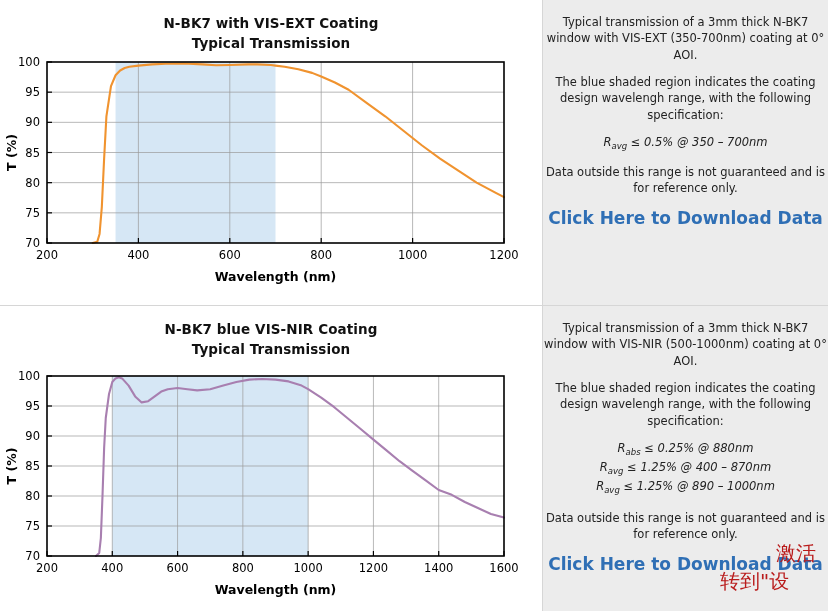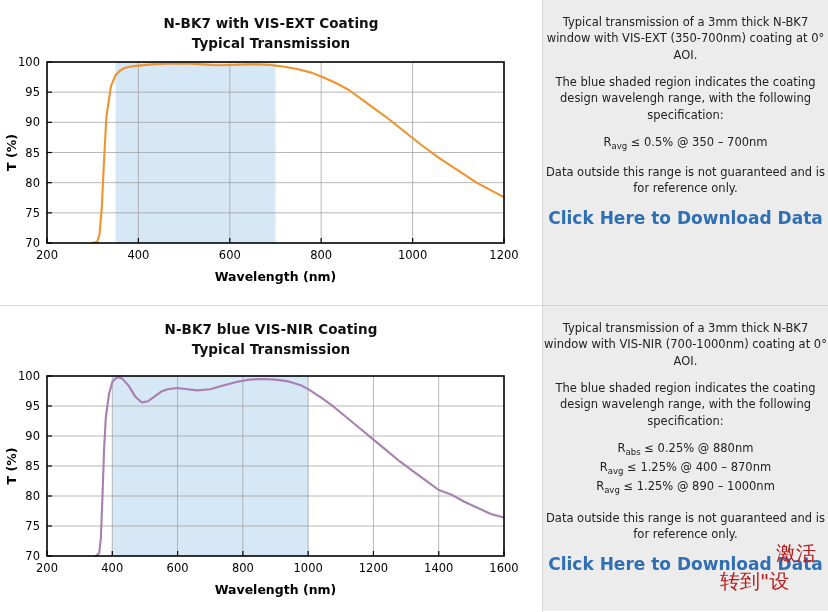--- a/index.html
+++ b/index.html
@@ -53,21 +53,21 @@
   }
   svg.plot { display: block; }
 
   .side-text {
     font-size: 11.5px;
     color: #222;
     text-align: center;
     line-height: 1.42;
     margin: 0 0 11px 0;
   }
-  .spec-line { font-size: 11.5px; color:#222; text-align:center; line-height:1.5; }
+  .spec-line { font-size: 11.5px; color:#222; text-align:center; line-height:1.5;font-style:italic; }
   .dl-link {
     display: block;
     text-align: center;
     font-size: 17px;
     color: #2f6fb5;
     text-decoration: none;
     margin-top: 4px;
     font-weight: bold;
   }
   sub { font-size: 8.5px; }
@@ -201,21 +201,21 @@
             <line x1="438.71428571428567" x2="438.71428571428567" y1="250" y2="245" stroke="#000" stroke-width="1.2"></line>
             <text x="438.71428571428567" y="266" text-anchor="middle" font-family="DejaVu Sans, sans-serif" font-size="11.5" fill="#000">1400</text>
             <line x1="504" x2="504" y1="250" y2="245" stroke="#000" stroke-width="1.2"></line>
             <text x="504" y="266" text-anchor="middle" font-family="DejaVu Sans, sans-serif" font-size="11.5" fill="#000">1600</text>
             <text x="275.5" y="288" text-anchor="middle" font-family="DejaVu Sans, sans-serif" font-size="12.5" font-weight="bold" fill="#000">Wavelength (nm)</text>
             <text x="16" y="160" text-anchor="middle" font-family="DejaVu Sans, sans-serif" font-size="12.5" font-weight="bold" fill="#000" transform="rotate(-90 16 160)">T (%)</text>
           </svg>
       </div>
     </div>
     <div class="side-area">
-      <p class="side-text">Typical transmission of a 3mm thick N-BK7 window with VIS-NIR (700-1000nm) coating at 0° AOI.</p>
+      <p class="side-text">Typical transmission of a 3mm thick N-BK7 window with VIS-NIR (500-1000nm) coating at 0° AOI.</p>
       <p class="side-text">The blue shaded region indicates the coating design wavelengh range, with the following specification:</p>
       <div class="spec-list" id="specs-1">
           <div class="spec-line">R<sub>abs</sub> ≤ 0.25% @ 880nm</div>
           <div class="spec-line">R<sub>avg</sub> ≤ 1.25% @ 400 – 870nm</div>
           <div class="spec-line">R<sub>avg</sub> ≤ 1.25% @ 890 – 1000nm</div>
         </div>
       <p class="side-text" style="margin-top:13px;">Data outside this range is not guaranteed and is for reference only.</p>
       <a class="dl-link" href="#">Click Here to Download Data</a>
     </div>
   </div>

